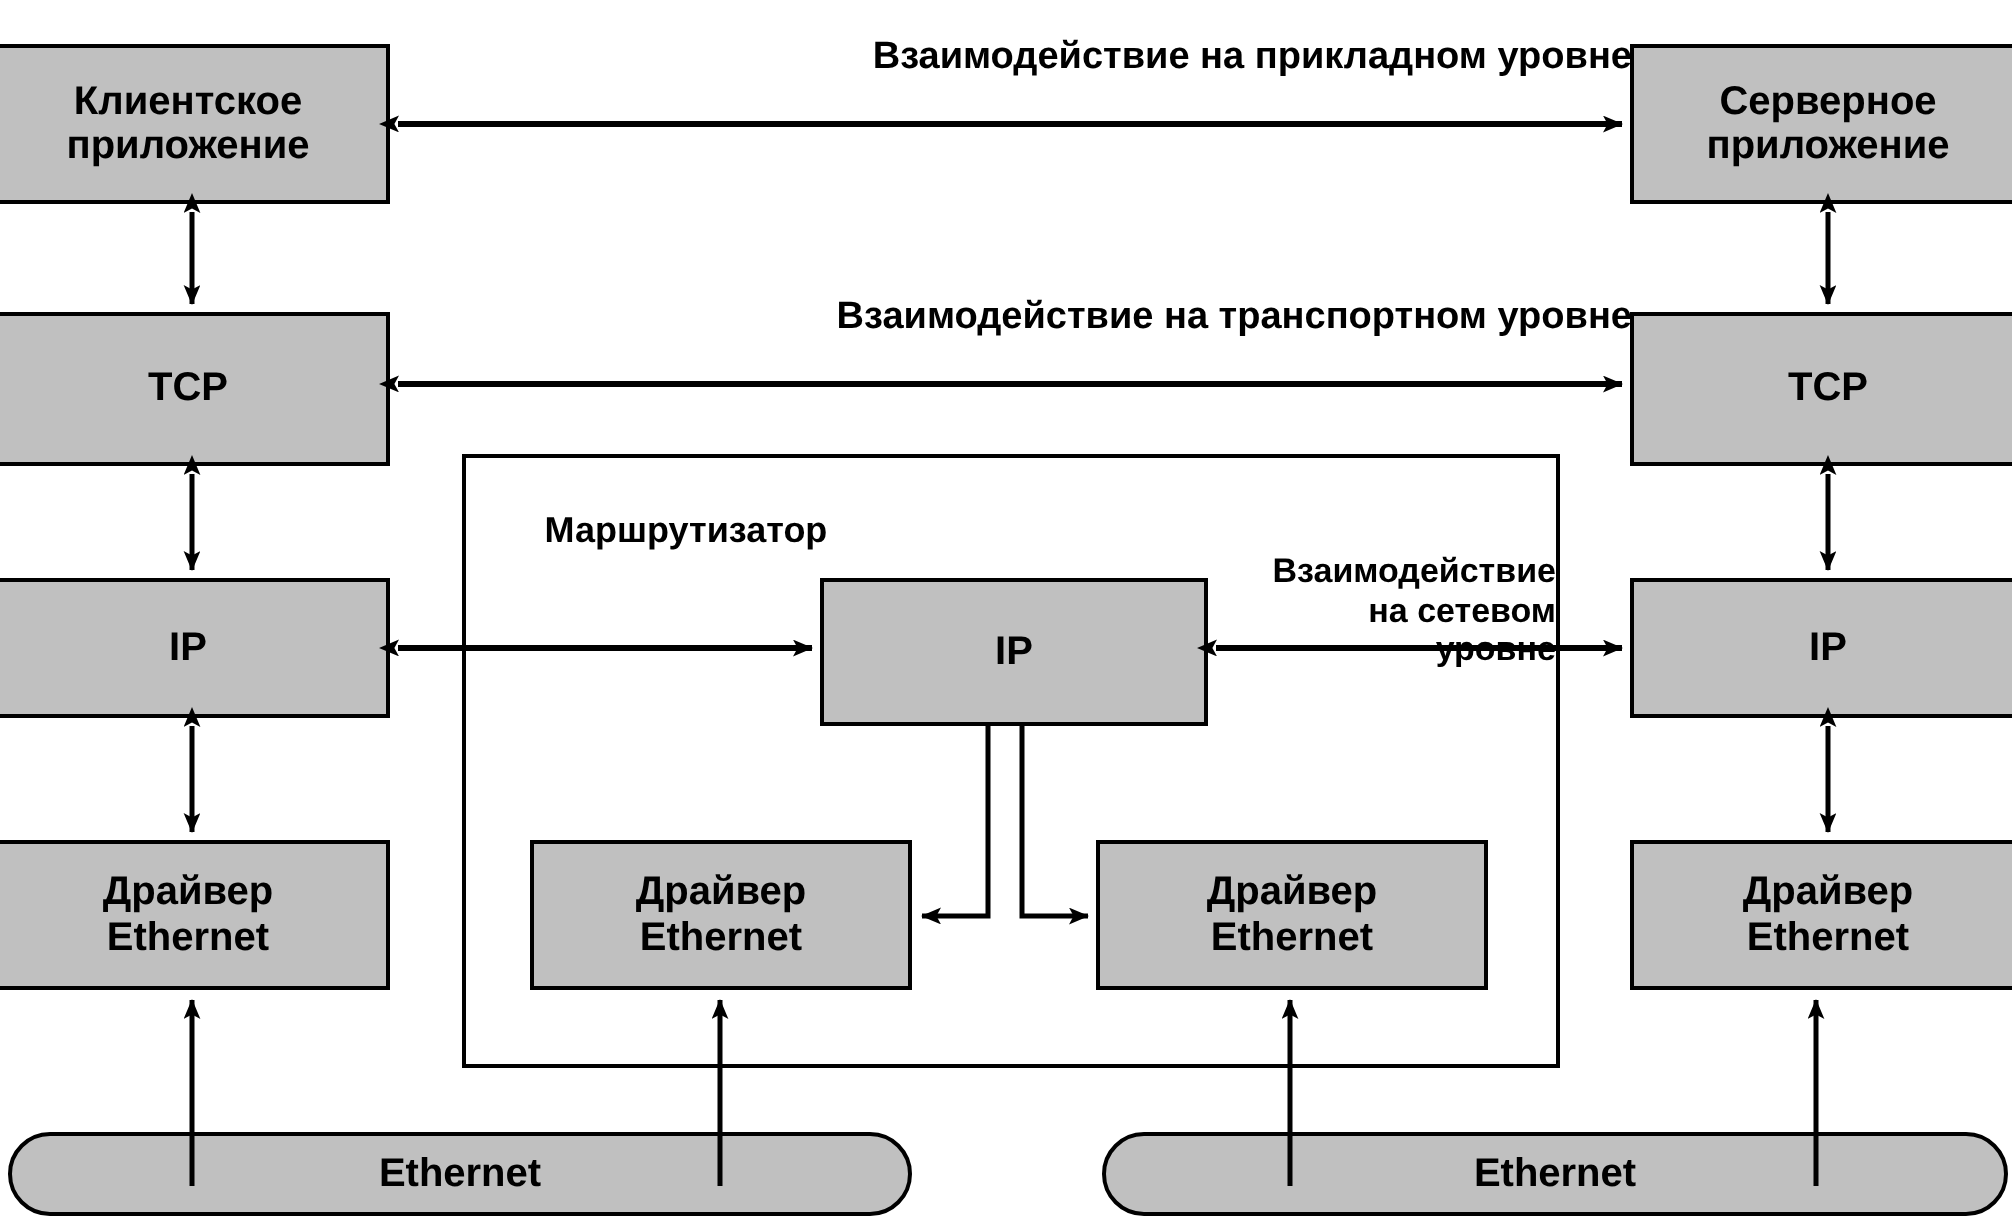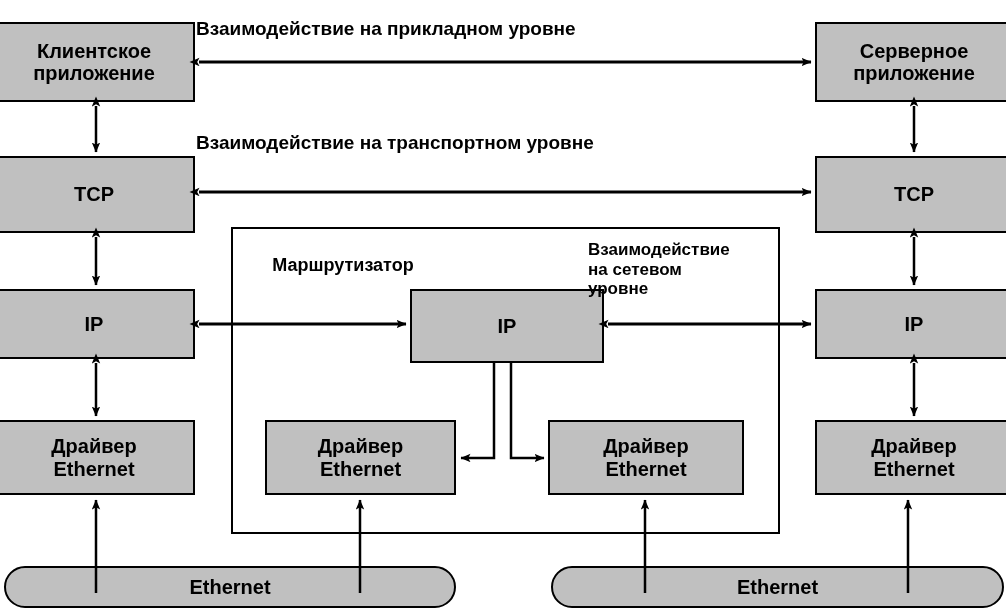--- a/index.html
+++ b/index.html
@@ -62,28 +62,28 @@
     color: #000000;
     line-height: 1.12;
     pointer-events: none;
     white-space: pre-line;
   }
   .free-label {
     position: absolute;
     font-family: "Liberation Sans", sans-serif;
     font-weight: bold;
     color: #000000;
-    text-align: left;
+    text-align: right;
     line-height: 1.15;
     white-space: pre-line;
   }
   .sz-20 { font-size: 20px; }
   .sz-19 { font-size: 19px; }
   .sz-18 { font-size: 18px; }
-  .sz-17 { font-size: 17px; }
+  .sz-17 { font-size: 17px; margin-top: 36px; }
 </style>
 </head>
 <body>
 
 <div id="diagram-root">
 
   <svg class="layer" viewBox="0 0 1006 612">
     <defs>
       <marker id="arrowEnd" markerWidth="11" markerHeight="11" refX="9.5" refY="4.2" orient="auto" markerUnits="userSpaceOnUse">
         <path d="M0,0 L10,4.2 L0,8.4 L2.3,4.2 Z" fill="#000000"></path>
@@ -136,21 +136,21 @@
 
     <line class="conn-thin" x1="360" y1="593" x2="360" y2="500" marker-end="url(#arrowEnd)"></line>
 
     <line class="conn-thin" x1="645" y1="593" x2="645" y2="500" marker-end="url(#arrowEnd)"></line>
 
     <line class="conn-thin" x1="908" y1="593" x2="908" y2="500" marker-end="url(#arrowEnd)"></line>
   </svg>
 
   <div class="free-label sz-19" style="left:196px; top:18px; width:620px;">Взаимодействие на прикладном уровне</div>
 
-  <div class="free-label sz-19" style="left:196px; top:132px; width:620px;">Взаимодействие на транспортном уровне</div>
+  <div class="free-label sz-19" style="left:196px; top:148px; width:620px;">Взаимодействие на транспортном уровне</div>
 
   <div class="free-label sz-17" style="left:588px; top:240px; width:190px;">Взаимодействие
 на сетевом
 уровне</div>
 
   <div class="free-label sz-18" style="left:243px; top:255px; width:200px; text-align:center;">Маршрутизатор</div>
 
   <div class="box-label sz-20" style="left:-6px; top:23px; width:200px; height:78px;">Клиентское
 приложение</div>
 

